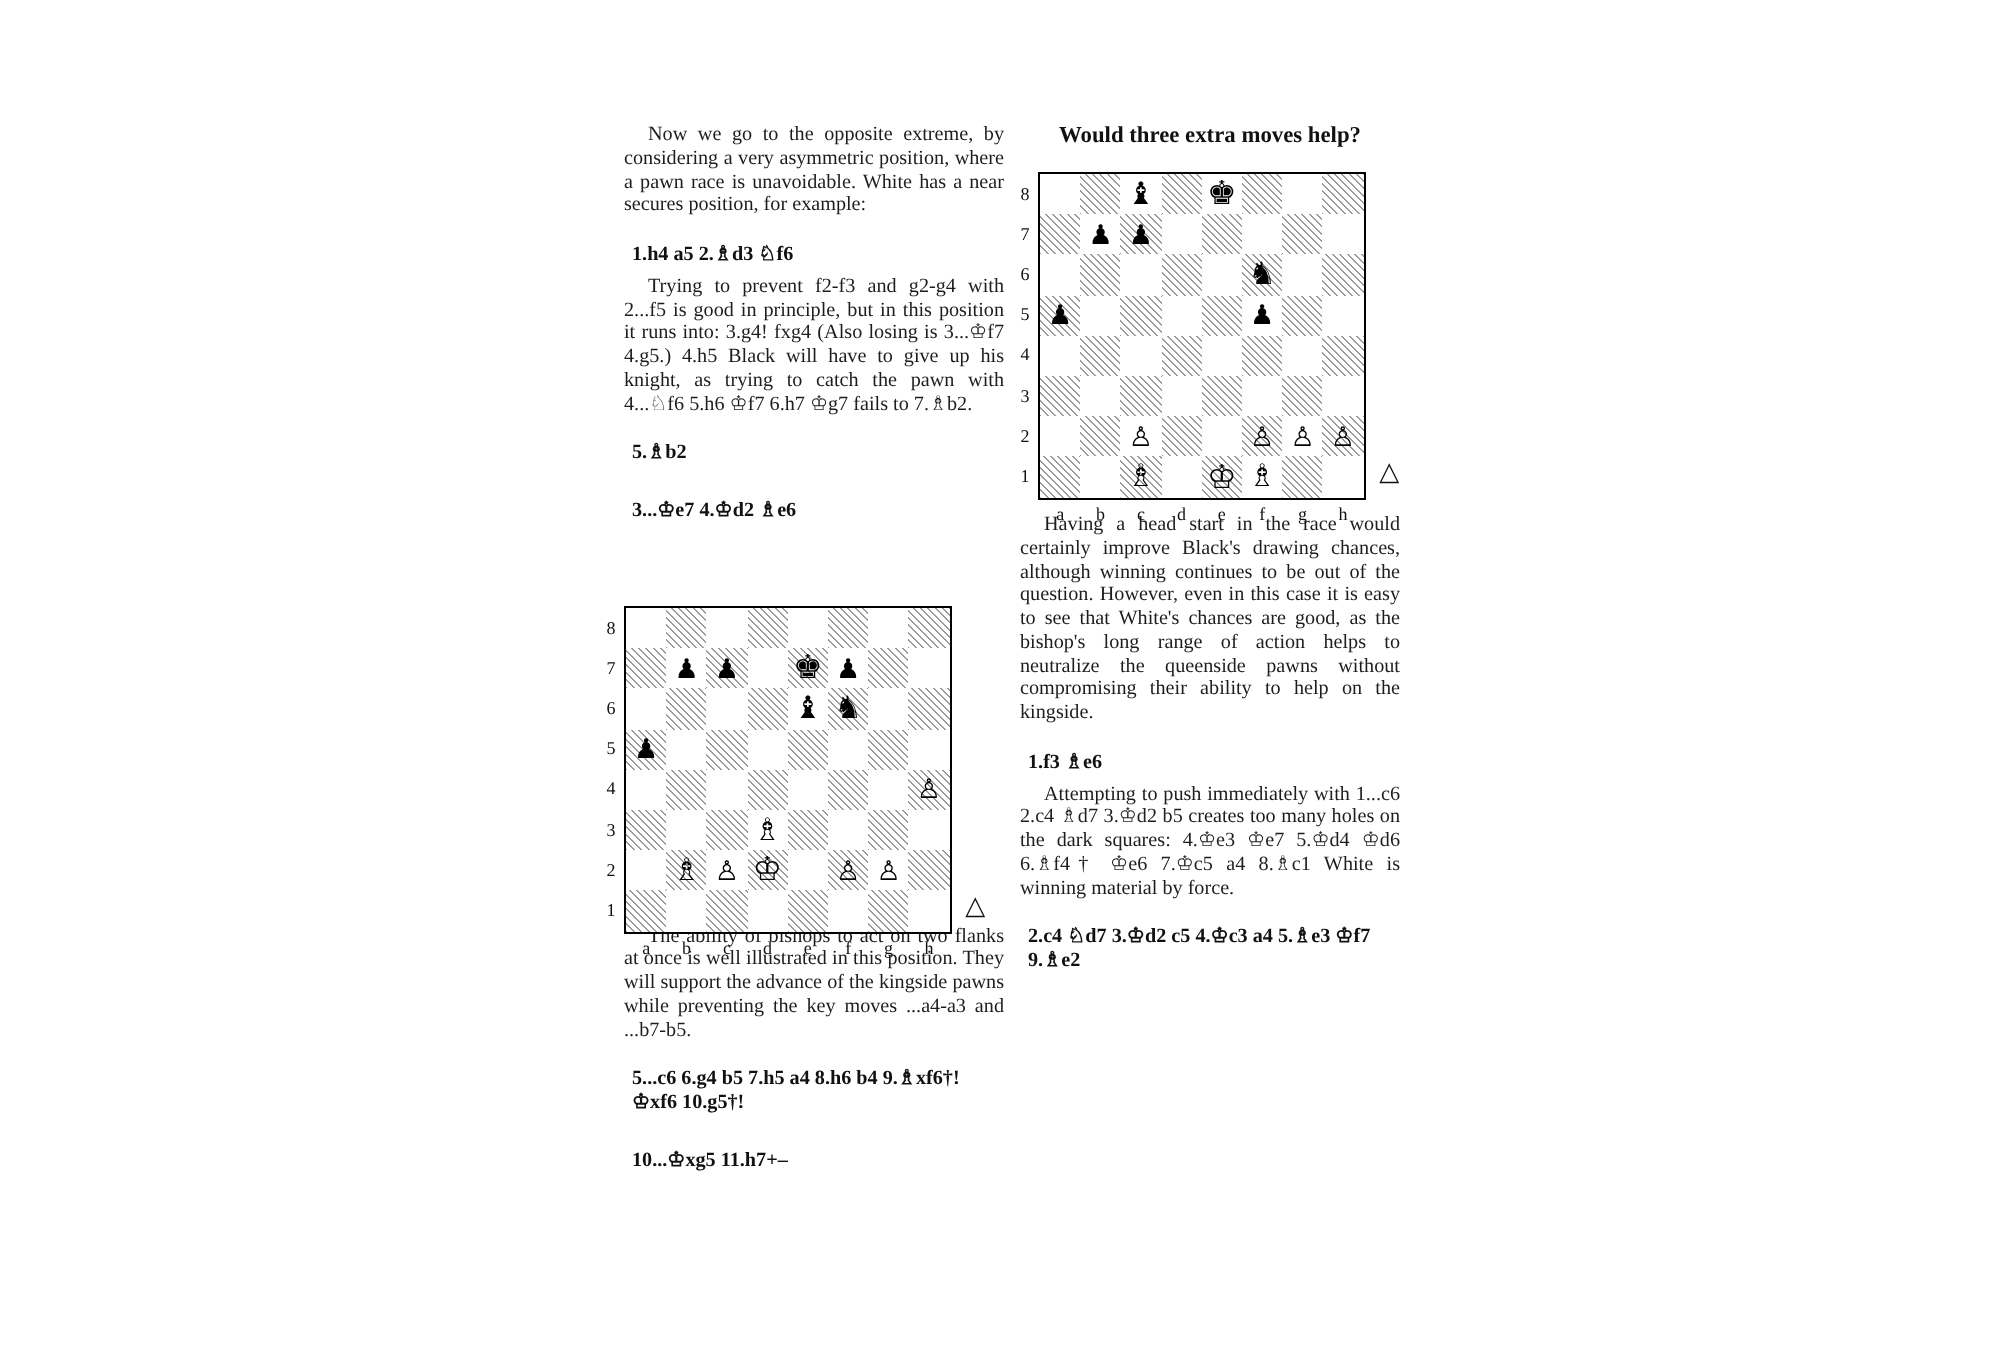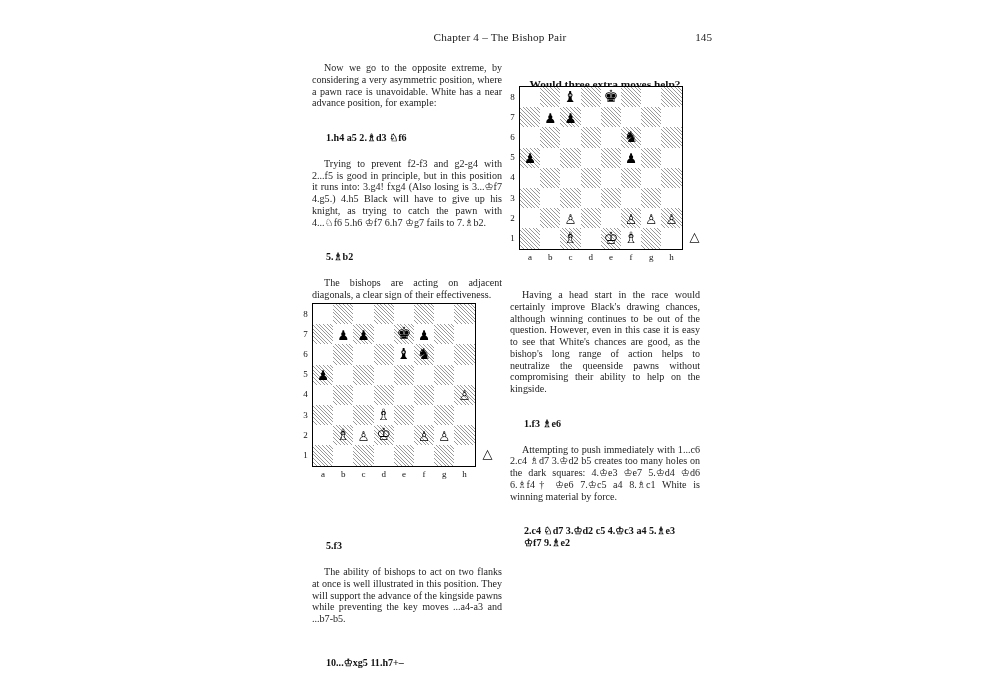--- a/index.html
+++ b/index.html
@@ -27,27 +27,27 @@
   .col-right{left:510px;}
 
   p.para{
     margin:0 0 0 0;
     font-size:10.1px;line-height:11.75px;
     text-align:justify;text-justify:inter-word;
     text-indent:12px;
     color:#1d1d1d;
   }
   p.moves{
-    margin:14px;
+    margin:4px;
     font-size:10.1px;line-height:11.75px;
     font-weight:bold;text-align:left;text-indent:0;color:#111;
   }
 
   h2.secthead{
-    margin:16px;padding:0;
+    margin:0;padding:0;
     font-size:11.4px;font-weight:bold;line-height:13px;
     text-align:center;color:#111;
   }
 
   
   .board-wrap{position:relative;}
   .board-wrap.left{position:absolute;left:312px;top:303px;}
   .board-wrap.right{position:absolute;left:519px;top:86px;}
 
   .board-grid{
@@ -82,43 +82,39 @@
   .tomove{
     position:absolute;font-size:13px;line-height:1;color:#111;
     font-family:"DejaVu Sans",sans-serif;
   }
 </style>
 </head>
 <body>
 
 <div class="page">
 
-  <div class="runhead">
-    <div class="title">Chapter 4 – The Bishop Pair</div>
-    <div class="pageno">145</div>
-  </div>
 
   <div class="col col-left" id="col-left">
-      <p class="para">Now we go to the opposite extreme, by considering a very asymmetric position, where a pawn race is unavoidable. White has a near advance position, for example:</p>
+      <p class="para">Now we go to the opposite extreme, by considering a very asymmetric position, where a pawn race is unavoidable. White has a near secures position, for example:</p>
       <div style="height: 9px;"></div>
       <p class="moves">1.h4 a5 2.♗d3 ♘f6</p>
       <div style="height: 0px;"></div>
       <p class="para">Trying to prevent f2-f3 and g2-g4 with 2...f5 is good in principle, but in this position it runs into: 3.g4! fxg4 (Also losing is 3...♔f7 4.g5.) 4.h5 Black will have to give up his knight, as trying to catch the pawn with 4...♘f6 5.h6 ♔f7 6.h7 ♔g7 fails to 7.♗b2.</p>
       <div style="height: 9px;"></div>
       <p class="moves">5.♗b2</p>
       <div style="height: 0px;"></div>
-      <p class="para">The bishops are acting on adjacent diagonals, a clear sign of their effectiveness.</p>
       <div style="height: 9px;"></div>
       <p class="moves">3...♔e7 4.♔d2 ♗e6</p>
       <div style="height: 9px;"></div>
       <div style="height: 168px;"></div>
       <p class="moves">5.f3</p>
       <div style="height: 0px;"></div>
       <p class="para">The ability of bishops to act on two flanks at once is well illustrated in this position. They will support the advance of the kingside pawns while preventing the key moves ...a4-a3 and ...b7-b5.</p>
       <div style="height: 9px;"></div>
+      <p class="moves">5...c6 6.g4 b5 7.h5 a4 8.h6 b4 9.♗xf6†! ♔xf6 10.g5†!</p>
       <div style="height: 0px;"></div>
       <div style="height: 9px;"></div>
       <p class="moves">10...♔xg5 11.h7+–</p>
     </div>
 
   <div class="col col-right" id="col-right">
       <h2 class="secthead">Would three extra moves help?</h2>
       <div style="height: 10px;"></div>
       <div style="height: 172px;"></div>
       <p class="para">Having a head start in the race would certainly improve Black's drawing chances, although winning continues to be out of the question. However, even in this case it is easy to see that White's chances are good, as the bishop's long range of action helps to neutralize the queenside pawns without compromising their ability to help on the kingside.</p>

